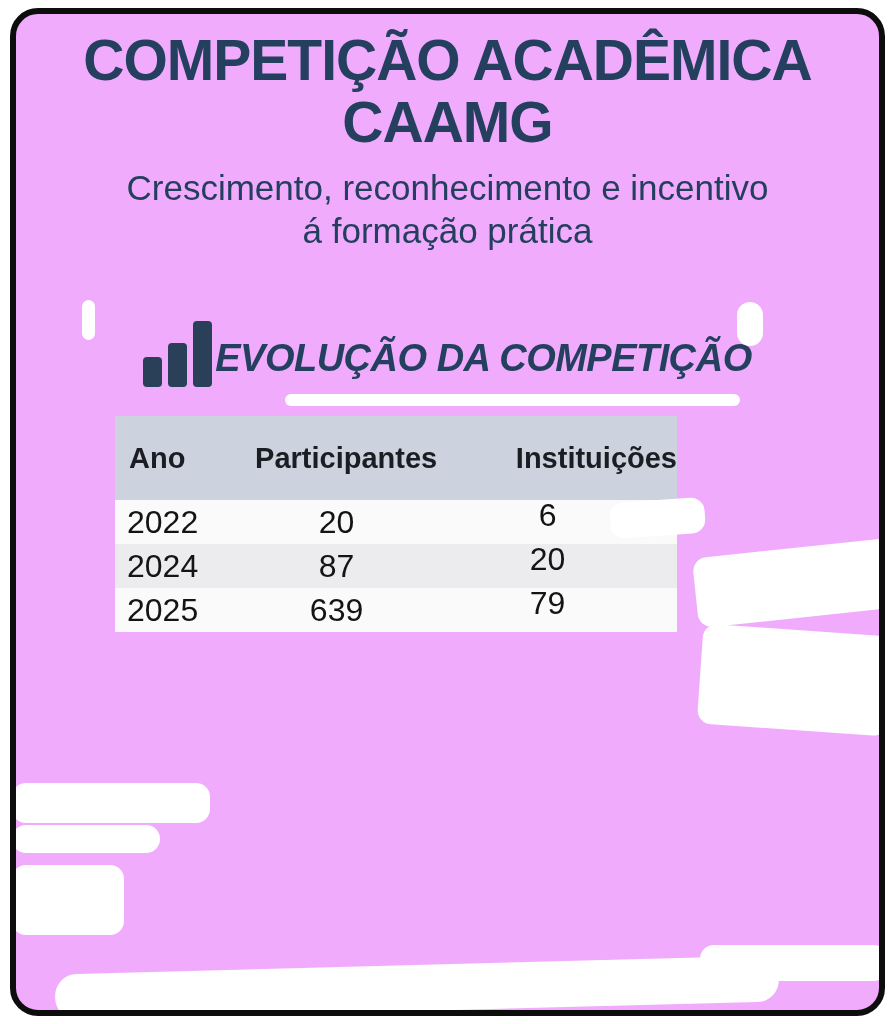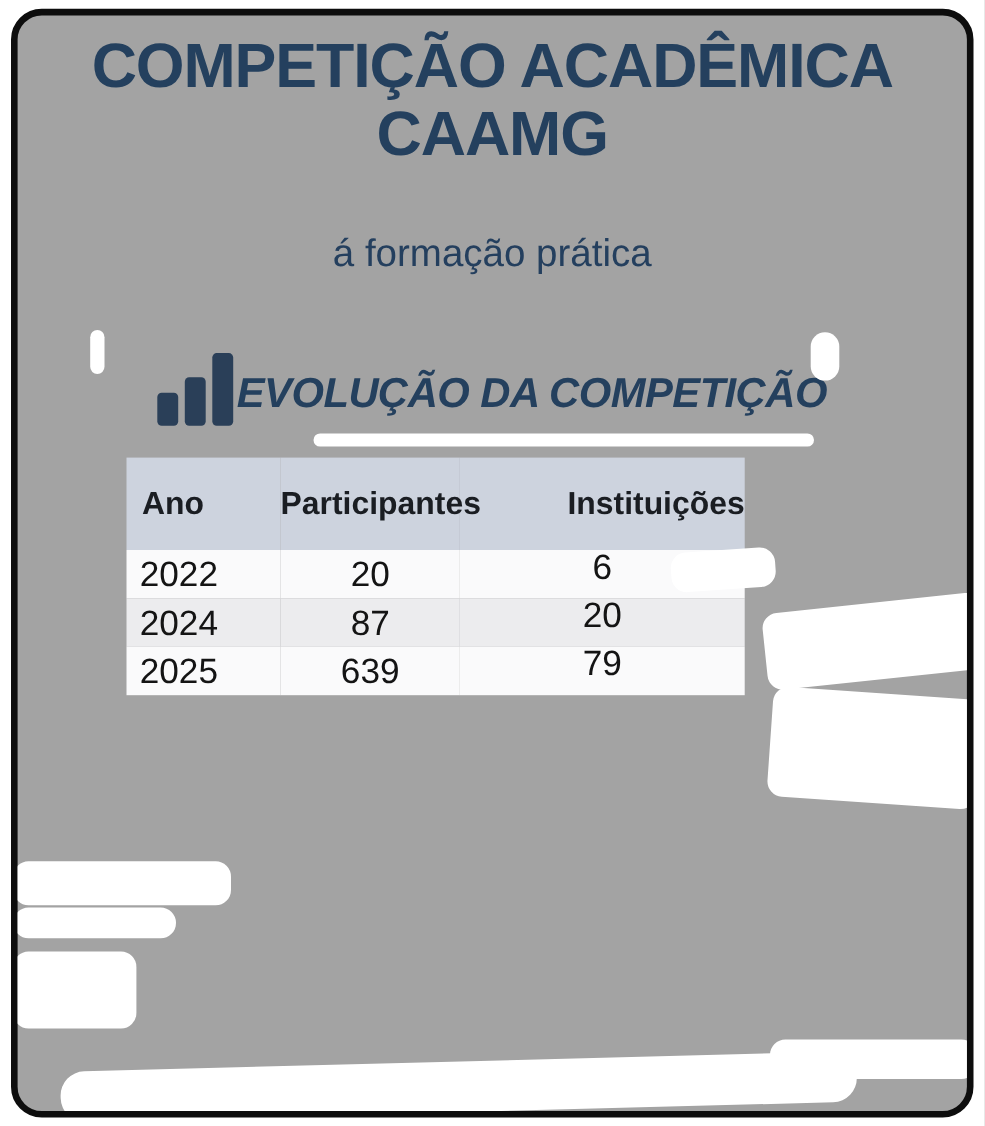--- a/index.html
+++ b/index.html
@@ -13,21 +13,21 @@
   }
   .card {
     position: absolute;
     left: 10px;
     top: 8px;
     width: 875px;
     height: 1008px;
     box-sizing: border-box;
     border: 6px solid #0d0d0d;
     border-radius: 28px;
-    background: #a3a3a3;
+    background: #f0abfc;
     overflow: hidden;
   }
   .page-title {
     margin: 16px 10px 0 10px;
     text-align: center;
     font-size: 57px;
     line-height: 1.08;
     font-weight: 800;
     letter-spacing: -1px;
     color: #24405e;
@@ -139,21 +139,21 @@
 <body>
 
 <div class="card">
 
   <h1 class="page-title">
     <span>COMPETIÇÃO ACADÊMICA</span><br>
     <span>CAAMG</span>
   </h1>
 
   <p class="subtitle">
-    <br>
+    <span>Crescimento, reconhecimento e incentivo</span><br>
     <span>á formação prática</span>
   </p>
 
   <div class="section-header">
     <span class="chart-icon">
       <span class="bar b1"></span>
       <span class="bar b2"></span>
       <span class="bar b3"></span>
     </span>
     <h2 class="section-title">EVOLUÇÃO DA COMPETIÇÃO</h2>

